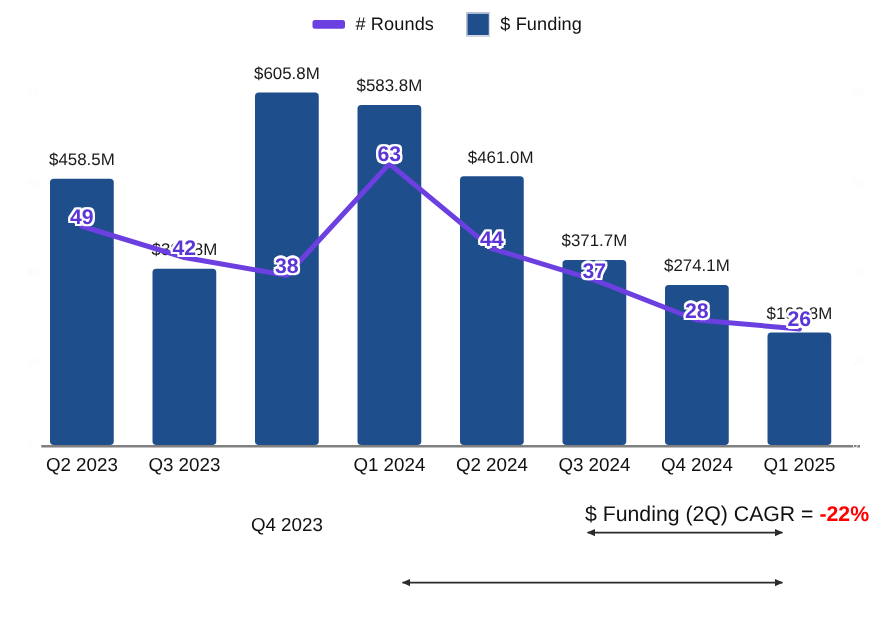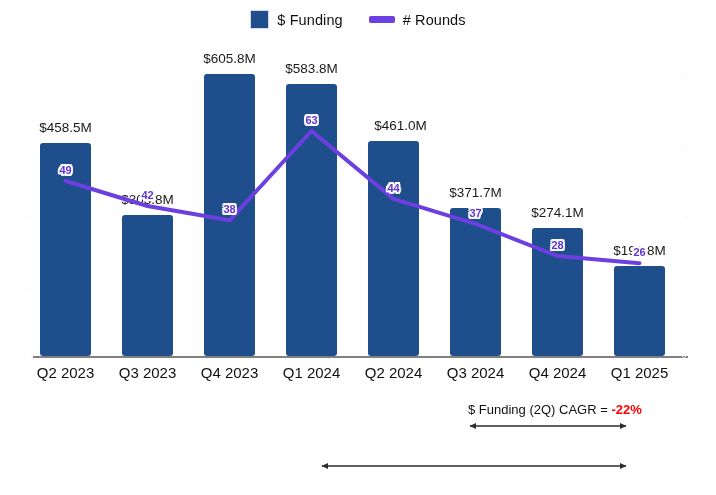--- a/index.html
+++ b/index.html
@@ -51,48 +51,48 @@
     text-align:center;white-space:nowrap;
   }
 
   
   .ghost{
     position:absolute;font-size:8px;color:#fafafa;white-space:nowrap;
   }
 
   
   .rnd{
-    position:absolute;font-size:11px;color:#5B36D6;font-weight:600;
+    position:absolute;font-size:17px;color:#5B36D6;font-weight:600;
     text-shadow:
       -1.6px -1.6px 0 #fff, 1.6px -1.6px 0 #fff,
       -1.6px 1.6px 0 #fff, 1.6px 1.6px 0 #fff,
       0 -1.8px 0 #fff, 0 1.8px 0 #fff,
       -1.8px 0 0 #fff, 1.8px 0 0 #fff;
     white-space:nowrap;
   }
 
   
   .cagr-text{
-    position:absolute;font-size:13px;color:#111111;white-space:nowrap;
+    position:absolute;font-size:17px;color:#111111;white-space:nowrap;
   }
   .cagr-val{color:#FF0000;font-weight:bold;}
 </style>
 </head>
 <body>
 
 <div id="stage">
 
   <div id="legend">
     <div class="legend-item">
+      <span class="sw-line"></span>
+      <span class="legend-label"># Rounds</span>
+    </div>
+    <div class="legend-item">
       <span class="sw-bar"></span>
       <span class="legend-label">$ Funding</span>
-    </div>
-    <div class="legend-item">
-      <span class="sw-line"></span>
-      <span class="legend-label"># Rounds</span>
     </div>
   </div>
 
   <div id="bars">
       <div class="bar" style="left: 40px; top: 142.568px; width: 51px; height: 213.432px;"></div>
       <div class="bar-label" style="left: 22px; top: 119.568px; width: 87px;">$458.5M</div>
       <div class="bar" style="left: 122px; top: 214.581px; width: 51px; height: 141.419px;"></div>
       <div class="bar-label" style="left: 104px; top: 191.581px; width: 87px;">$303.8M</div>
       <div class="bar" style="left: 204px; top: 74px; width: 51px; height: 282px;"></div>
       <div class="bar-label" style="left: 186px; top: 51px; width: 87px;">$605.8M</div>
@@ -120,21 +120,21 @@
       <div class="rnd" style="left: 383.5px; top: 181.857px; width: 20px; text-align: center;">44</div>
       <div class="rnd" style="left: 465.5px; top: 206.857px; width: 20px; text-align: center;">37</div>
       <div class="rnd" style="left: 547.5px; top: 239px; width: 20px; text-align: center;">28</div>
       <div class="rnd" style="left: 629.5px; top: 246.143px; width: 20px; text-align: center;">26</div>
     </div>
 
   <div id="axis"></div>
   <div id="xticks">
       <div class="xtick" style="left: 26px; width: 79px;">Q2 2023</div>
       <div class="xtick" style="left: 108px; width: 79px;">Q3 2023</div>
-      <div class="xtick" style="left: 190px; width: 79px;">Q4 2023</div>
+      <div class="xtick" style="left: 190px; width: 79px; margin-top: 48px;">Q4 2023</div>
       <div class="xtick" style="left: 272px; width: 79px;">Q1 2024</div>
       <div class="xtick" style="left: 354px; width: 79px;">Q2 2024</div>
       <div class="xtick" style="left: 436px; width: 79px;">Q3 2024</div>
       <div class="xtick" style="left: 518px; width: 79px;">Q4 2024</div>
       <div class="xtick" style="left: 600px; width: 79px;">Q1 2025</div>
     </div>
   <div id="ghosts">
       <div class="ghost" style="left: 22px; top: 70px;">80</div>
       <div class="ghost" style="left: 682px; top: 70px;">80</div>
       <div class="ghost" style="left: 22px; top: 142px;">60</div>

